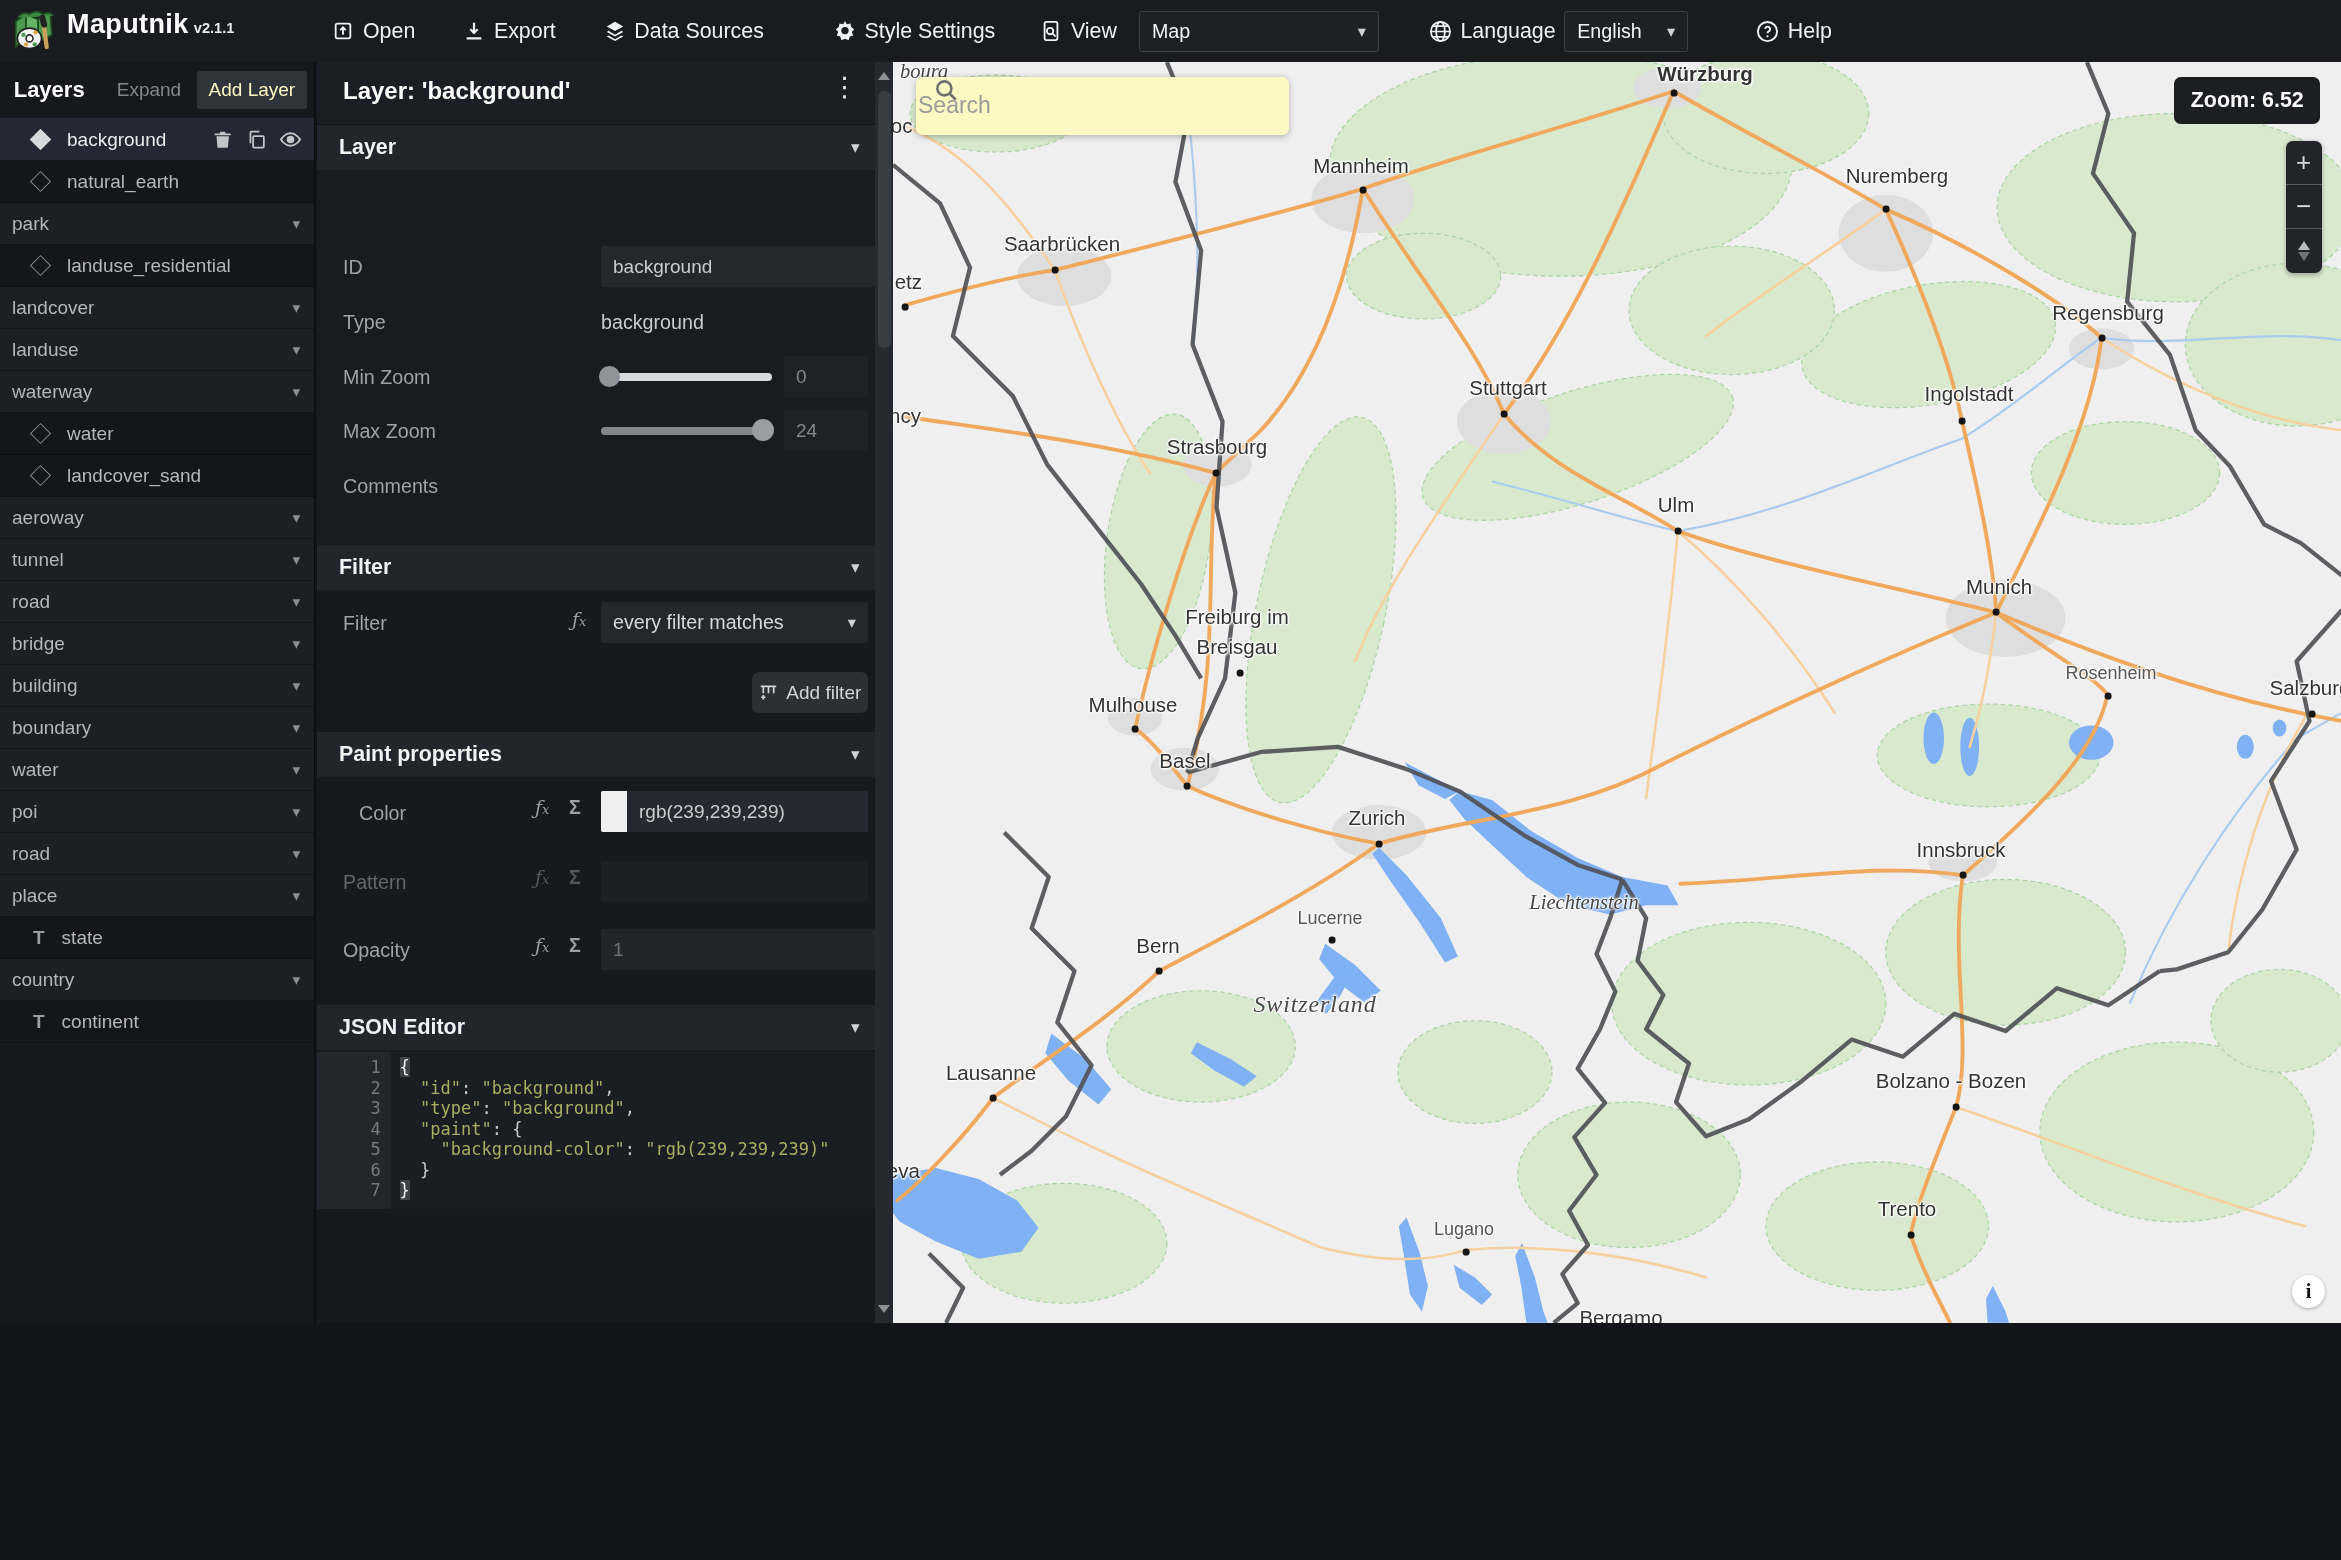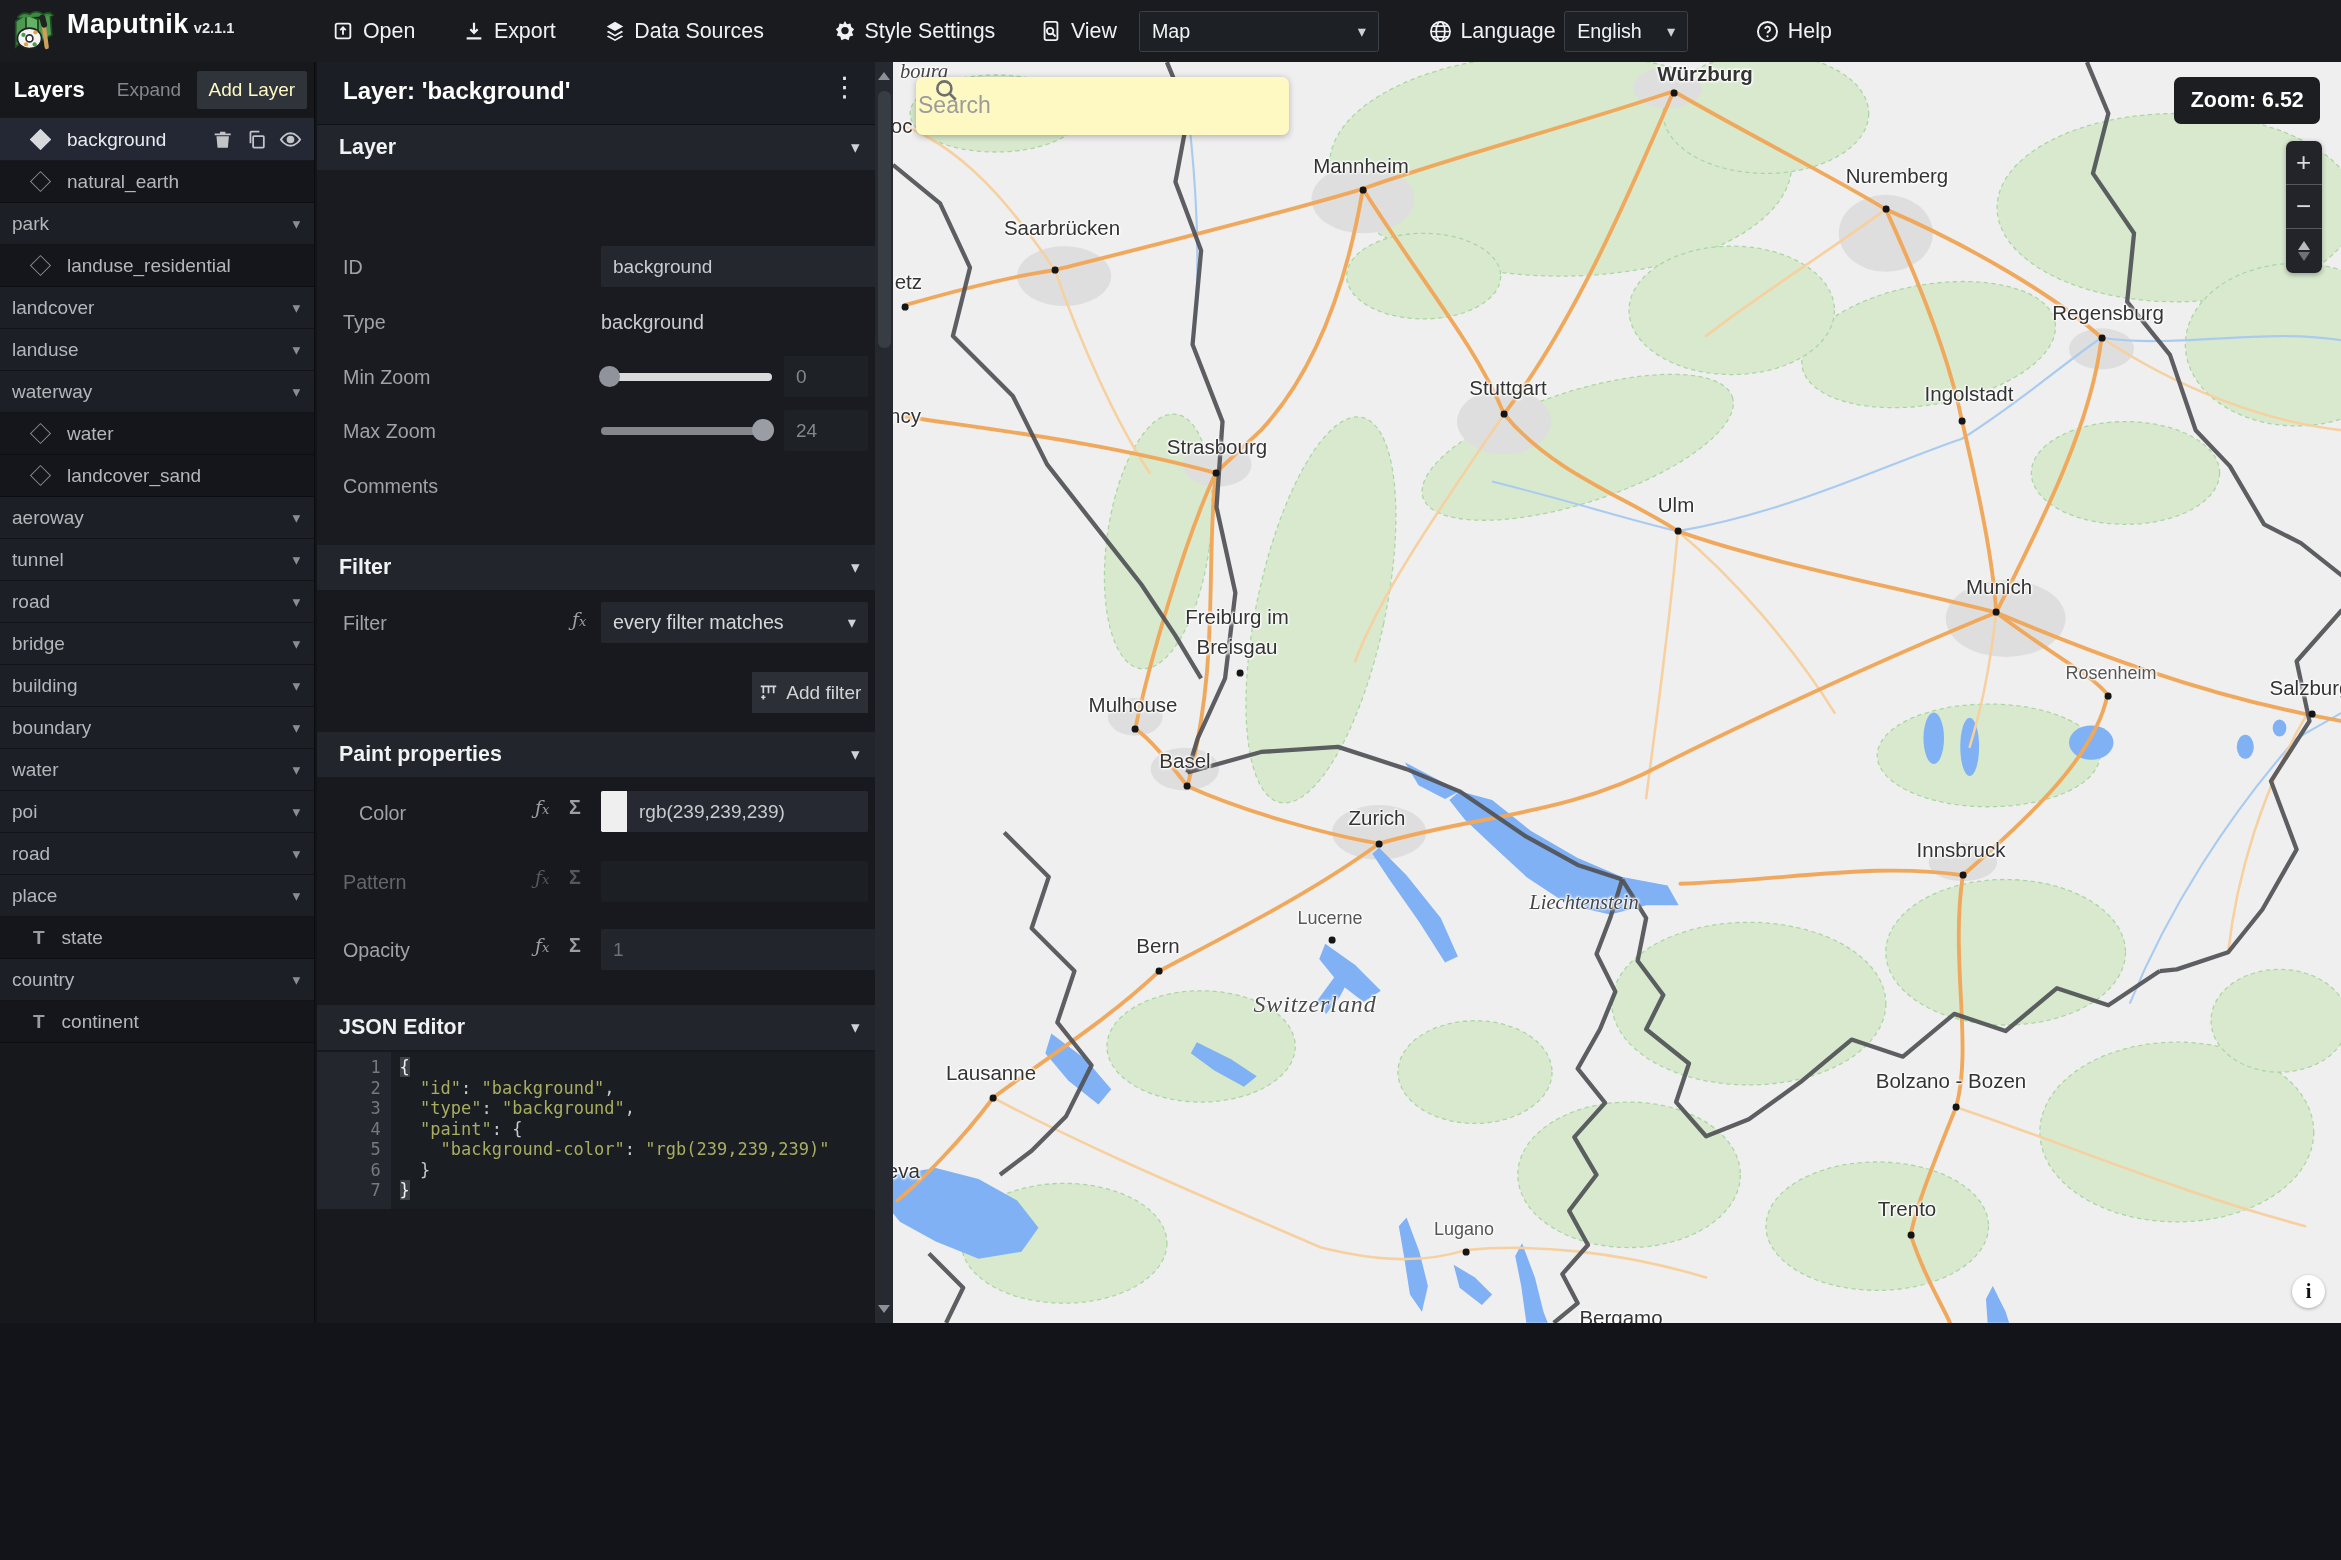--- a/index.html
+++ b/index.html
@@ -51,21 +51,21 @@
   .slider .track{position:absolute;left:0;right:0;top:17px;height:7.7px;border-radius:4.3px;}
   .slider .handle{position:absolute;top:10.3px;width:20.5px;height:20.5px;border-radius:50%;}
   .fx{position:absolute;font-size:19px;color:#9b9ea4;font-style:italic;font-family:"DejaVu Serif",serif;cursor:pointer;}
   .sg{position:absolute;font-size:19.7px;color:#9b9ea4;cursor:pointer;font-weight:bold;}
   .fx.dim,.sg.dim{color:#54575c;}
   textarea.comment{position:absolute;left:284px;width:267px;height:120px;background:#1d2025;border:none;border-radius:1.7px;resize:none;color:#c9cbce;font-family:"DejaVu Sans Mono",monospace;font-size:17px;padding:10.3px 12px;box-sizing:border-box;}
   textarea.comment::placeholder{color:#6b6e73;}
   input.input::placeholder{color:#6e7176;}
   .resize-corner{position:absolute;left:534px;width:12px;height:12px;border-right:1.7px solid #7d8085;border-bottom:1.7px solid #7d8085;transform:rotate(0deg);}
   .selectbox{height:41px;background:#24272e;border-radius:1.7px;color:#d6d7d9;font-size:19.7px;display:flex;align-items:center;justify-content:space-between;padding:0 12px;cursor:pointer;}
-  .addfilter{position:absolute;left:435px;width:116px;height:41px;background:#2c2f36;border-radius:0;color:#d3d4d6;font-size:19px;display:flex;align-items:center;justify-content:center;gap:8.6px;cursor:pointer;}
+  .addfilter{position:absolute;left:435px;width:116px;height:41px;background:#2c2f36;border-radius:7px;color:#d3d4d6;font-size:19px;display:flex;align-items:center;justify-content:center;gap:8.6px;cursor:pointer;}
   .swatch{position:absolute;left:284px;width:26px;height:41px;border-radius:1.7px 0 0 1.7px;}
   
   .json-wrap{position:absolute;left:0;width:558px;display:flex;font-family:"DejaVu Sans Mono",monospace;font-size:17px;line-height:20.5px;}
   .gutter{width:74px;background:#23262c;color:#767a80;text-align:right;box-sizing:border-box;padding:5.1px 10.3px 8.6px 0;}
   .codecol{flex:1;background:#1a1d22;padding:5.1px 0 8.6px 8.6px;white-space:pre;}
   .tok-s{color:#a9ad60;}
   .tok-p{color:#c5c8ce;}
   .tok-hl{color:#eceff2;background:#3d4148;}
   .gutter div,.codecol div{height:20.5px;}
   
@@ -485,21 +485,21 @@
       <path d="M130,900 L182,952 162,1012 212,1062 192,1122 232,1172 202,1232 162,1272 125,1300" fill="none" stroke="#505156" stroke-width="5" stroke-linejoin="round" opacity="0.92"></path>
       <path d="M42,1392 L82,1432 62,1473" fill="none" stroke="#505156" stroke-width="5" stroke-linejoin="round" opacity="0.92"></path>
     </svg>
   <div id="map-labels">
       <div class="mlabel" style="left: 812px; top: 12px; font-weight: bold;">Würzburg</div>
       <div class="mdot" style="left: 781px; top: 31px;"></div>
       <div class="mlabel" style="left: 468px; top: 104px;">Mannheim</div>
       <div class="mdot" style="left: 470px; top: 128px;"></div>
       <div class="mlabel" style="left: 1004px; top: 114px;">Nuremberg</div>
       <div class="mdot" style="left: 993px; top: 147px;"></div>
-      <div class="mlabel" style="left: 169px; top: 166px;">Saarbrücken</div>
+      <div class="mlabel" style="left: 169px; top: 182px;">Saarbrücken</div>
       <div class="mdot" style="left: 162px; top: 208px;"></div>
       <div class="mlabel" style="left: 1215px; top: 251px;">Regensburg</div>
       <div class="mdot" style="left: 1209px; top: 276px;"></div>
       <div class="mlabel" style="left: 615px; top: 326px;">Stuttgart</div>
       <div class="mdot" style="left: 611px; top: 352px;"></div>
       <div class="mlabel" style="left: 1076px; top: 332px;">Ingolstadt</div>
       <div class="mdot" style="left: 1069px; top: 359px;"></div>
       <div class="mlabel" style="left: 324px; top: 385px;">Strasbourg</div>
       <div class="mdot" style="left: 323px; top: 411px;"></div>
       <div class="mlabel" style="left: 783px; top: 443px;">Ulm</div>

